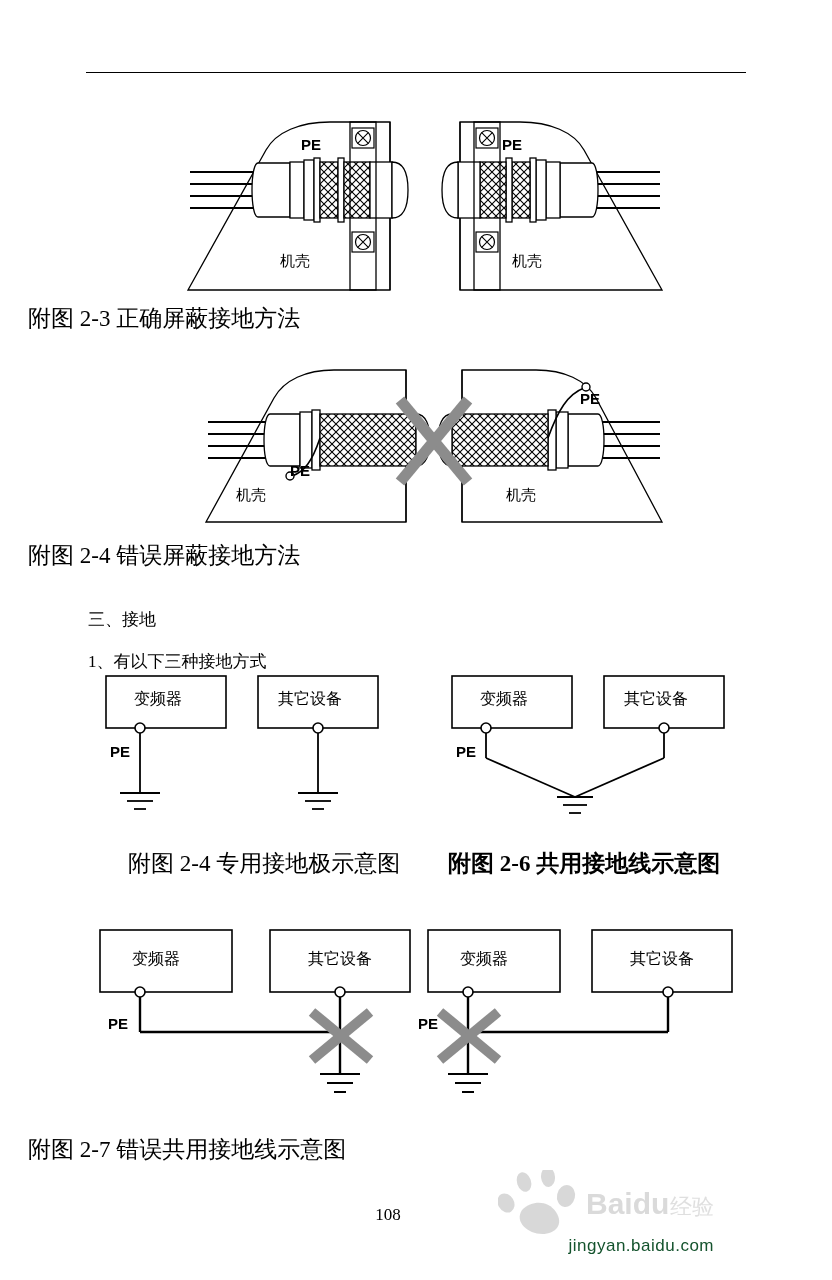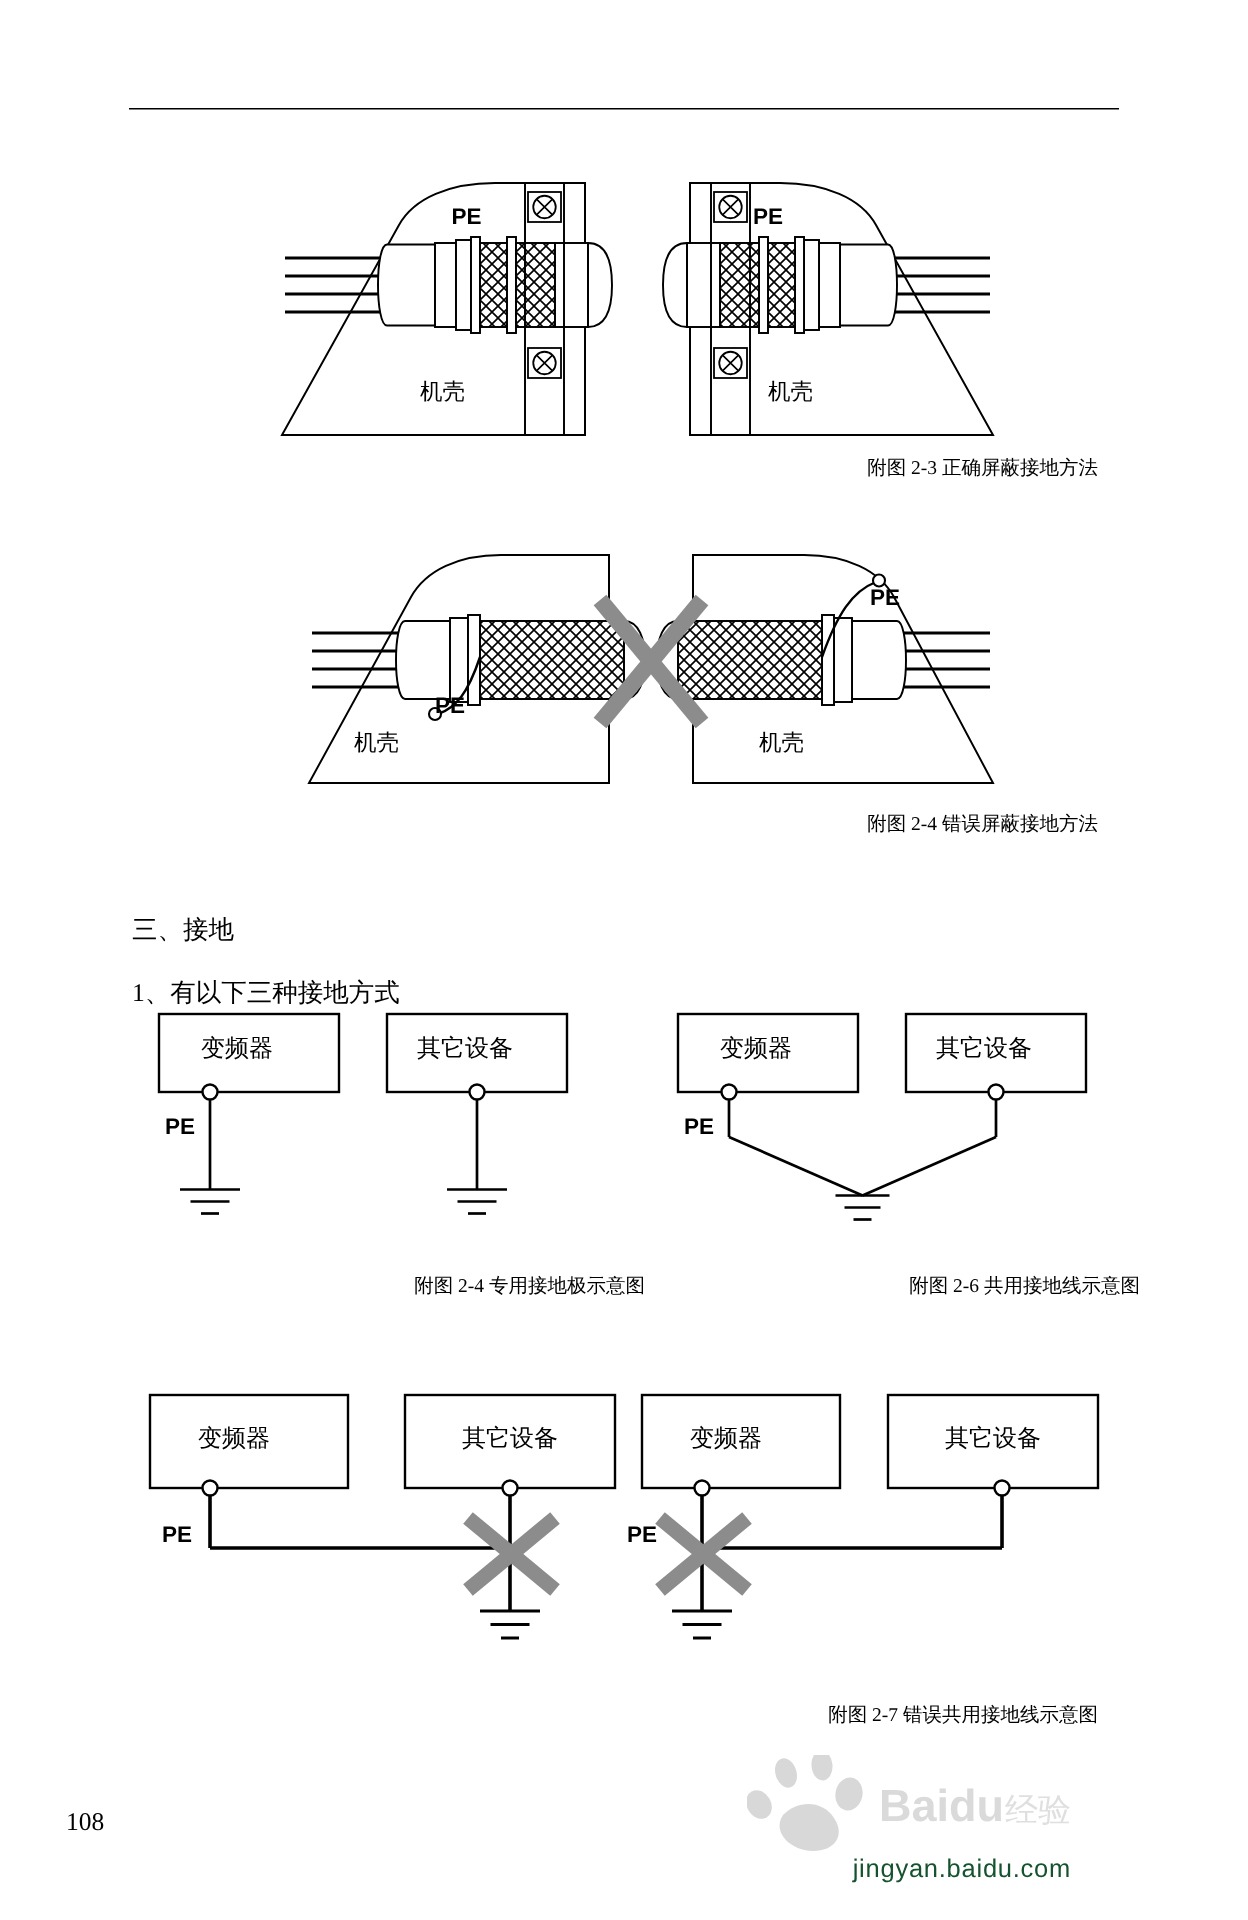--- a/index.html
+++ b/index.html
@@ -11,35 +11,36 @@
     position:relative;
     overflow:hidden;
   }
   .page{position:relative;width:732px;height:1280px;}
   .top-rule{
     position:absolute;left:86px;top:72px;width:660px;height:0;
     border-top:1.5px solid #000;
   }
   .caption{
     position:absolute;
-    text-align:right;
-    font-size:13px;
+    text-align:left;
+    font-size:23px;
     font-family:"Liberation Serif", serif;
     white-space:nowrap;
+    padding-left:28px;
   }
   .body-text{
     position:absolute;
     font-size:17px;
     white-space:nowrap;
     margin-top:32px;
   }
   .page-num{
     position:absolute;
     left:0;right:0;top:1205px;
-    text-align:left;
+    text-align:center;
     font-size:17px;
     margin-left:44px;
   }
   svg{display:block;}
   .fig{position:absolute;}
   .wm{
     position:absolute;
     right:14px;bottom:38px;
     width:220px;height:72px;
     opacity:.55;
@@ -248,21 +249,21 @@
         <line x1="117" y1="129" x2="153" y2="129"></line>
         <line x1="123" y1="137" x2="147" y2="137"></line>
         <line x1="129" y1="145" x2="141" y2="145"></line>
       </g>
     </svg>
     <div style="position:absolute;left:40px;top:21px;font-size:16px;">变频器</div>
     <div style="position:absolute;left:184px;top:21px;font-size:16px;">其它设备</div>
     <div style="position:absolute;left:16px;top:75px;font-size:15px;font-weight:bold;font-family:'Liberation Sans',sans-serif;">PE</div>
   </div>
 
-  <div class="caption" style="left:420px;width:340px;top:848px;">附图 2-6 共用接地线示意图</div>
+  <div class="caption" style="left:420px;width:340px;top:848px;font-weight:bold;">附图 2-6 共用接地线示意图</div>
 
   <div class="fig" style="left:92px;top:922px;">
     <svg width="650" height="190" viewBox="0 0 650 190">
 
       <rect x="8" y="8" width="132" height="62" fill="none" stroke="#000" stroke-width="1.6"></rect>
       <rect x="178" y="8" width="140" height="62" fill="none" stroke="#000" stroke-width="1.6"></rect>
       <rect x="336" y="8" width="132" height="62" fill="none" stroke="#000" stroke-width="1.6"></rect>
       <rect x="500" y="8" width="140" height="62" fill="none" stroke="#000" stroke-width="1.6"></rect>
 
       <circle cx="48" cy="70" r="5" fill="#fff" stroke="#000" stroke-width="1.6"></circle>

